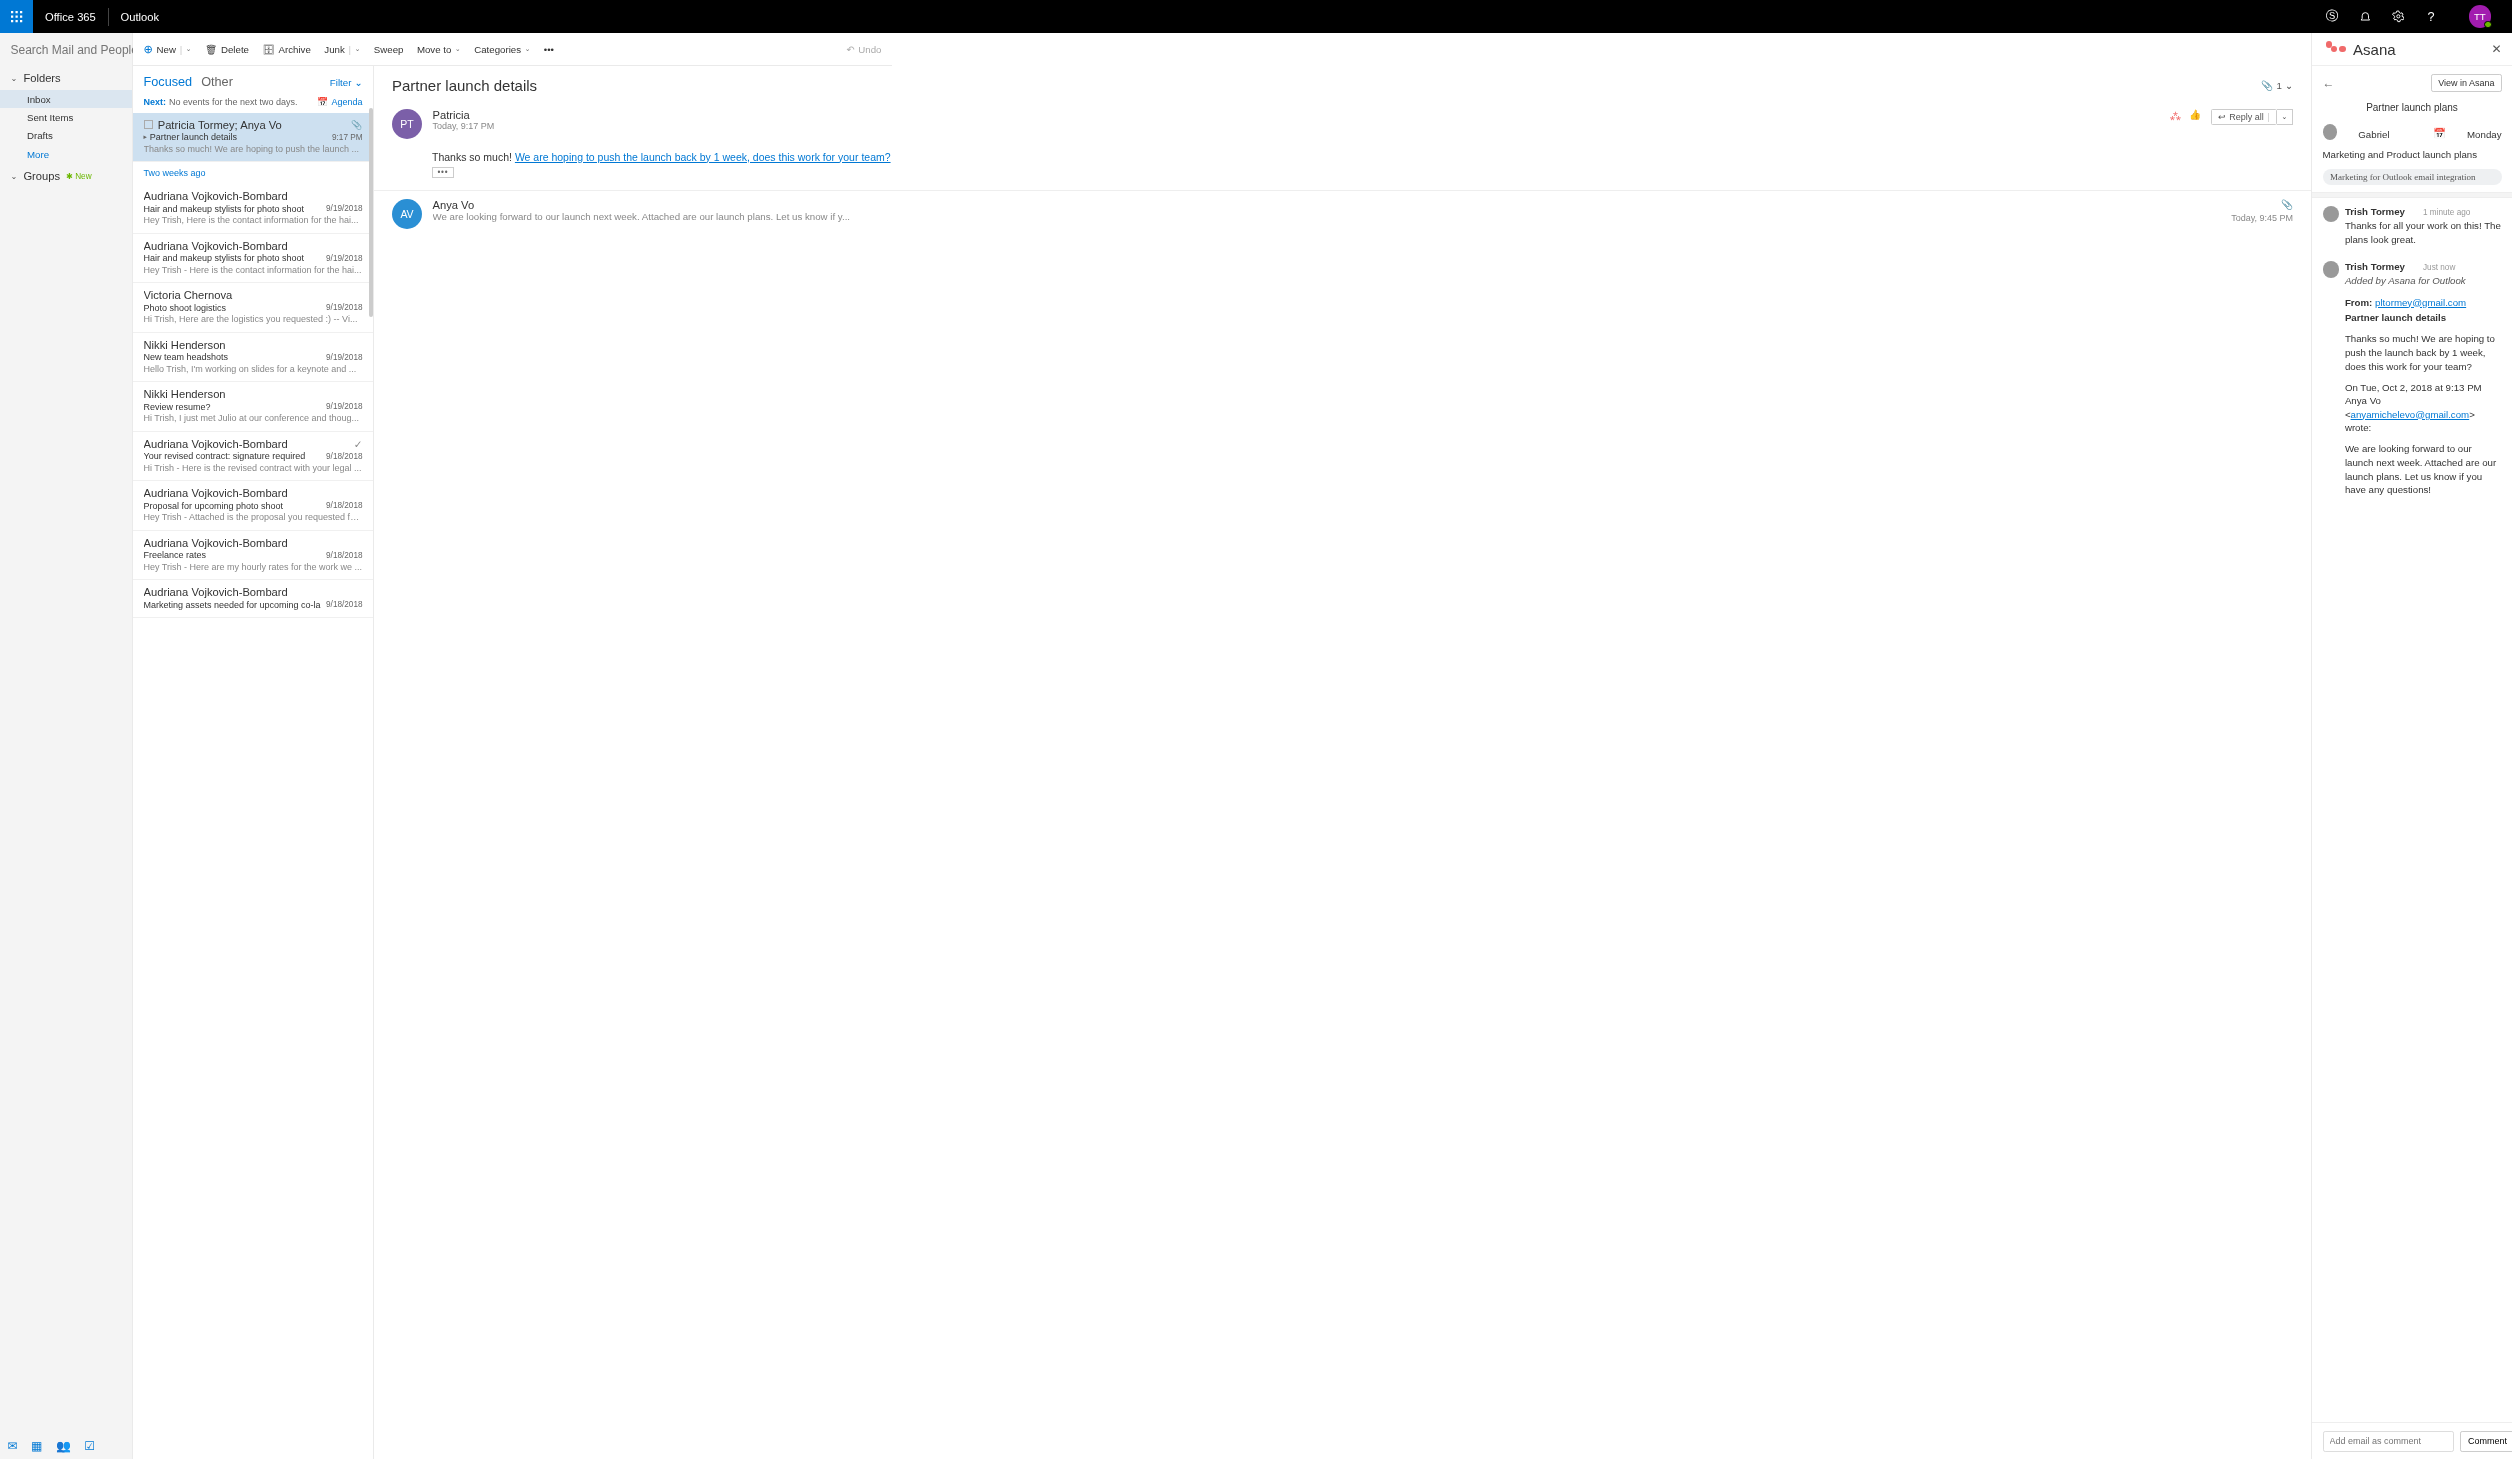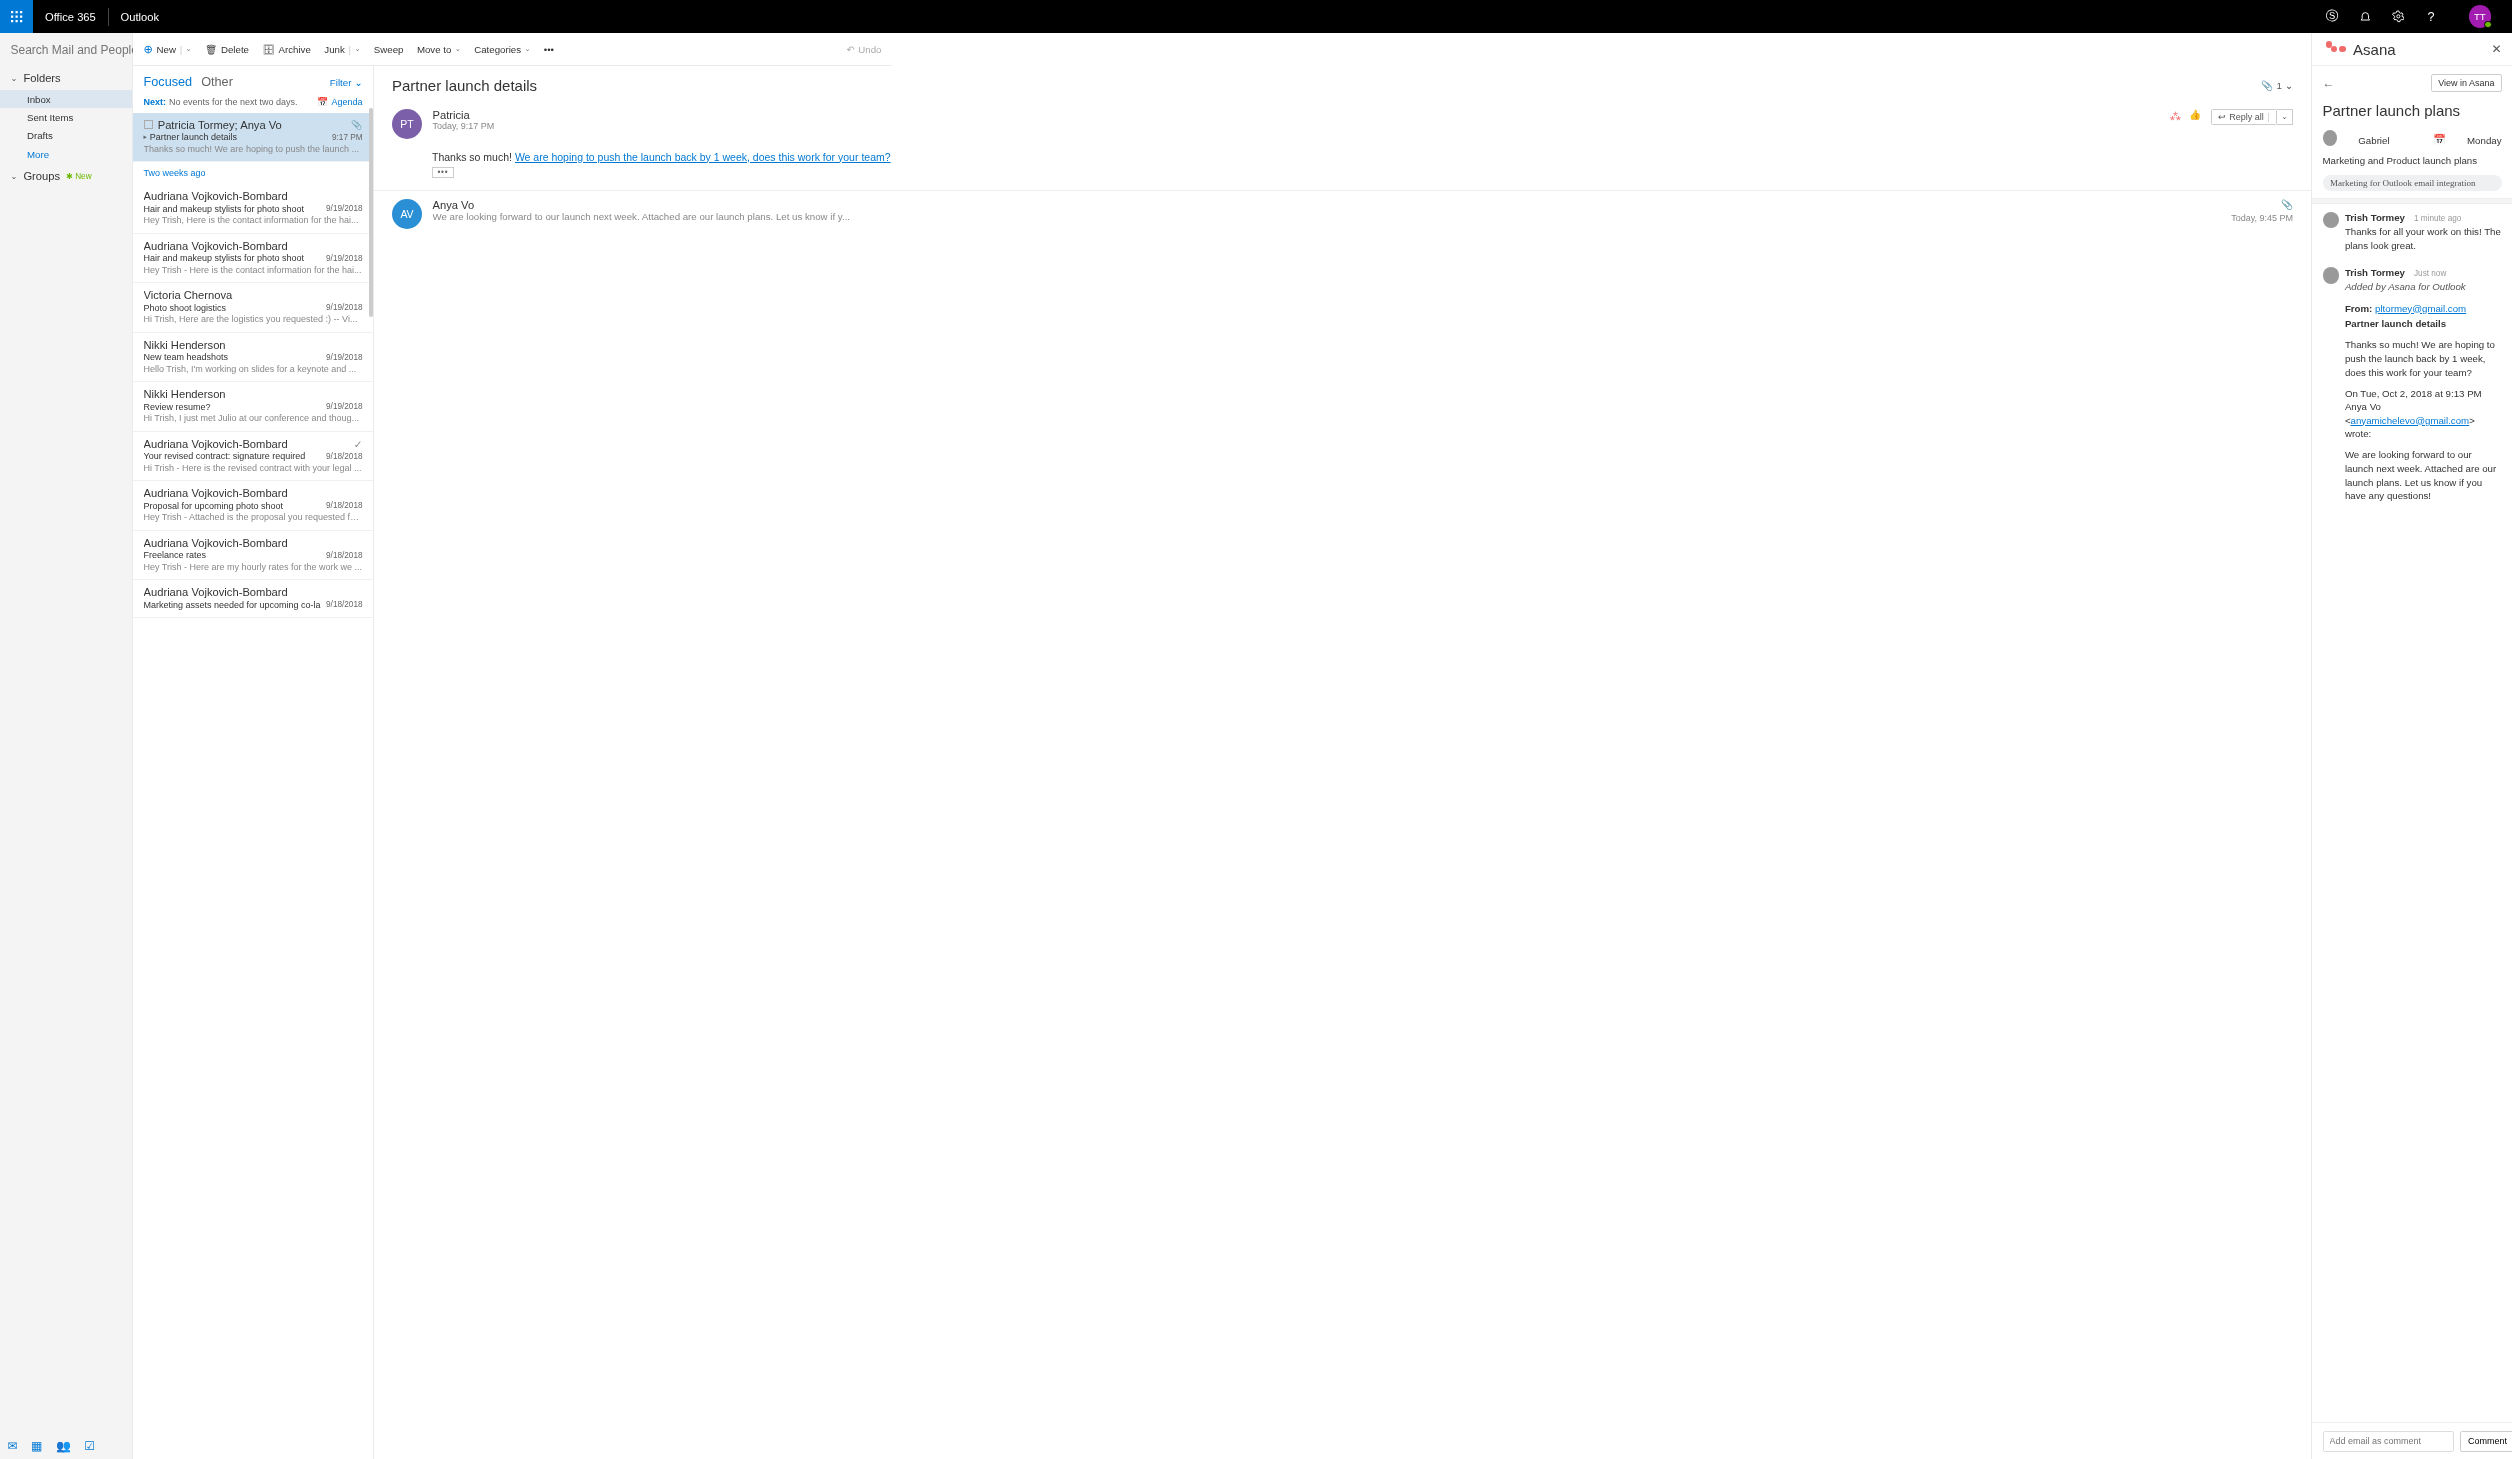--- a/index.html
+++ b/index.html
@@ -93,31 +93,31 @@
 .asana-hdr { display: flex; align-items: center; padding: 7.5px 10.5px; border-bottom: 0.7px solid #eee; }
 .asana-logo { display: flex; align-items: center; gap: 4.5px; }
 .asana-dots { display: flex; gap: 1.5px; }
 .asana-dots span { width: 6.7px; height: 6.7px; border-radius: 50%; background: #f06a6a; }
 .asana-dots span:first-child { margin-top: -4.5px; margin-left: 3px; margin-right: -3px; }
 .asana-logo h2 { font-size: 15px; font-weight: 400; margin-left: 3px; }
 .asana-hdr .close { margin-left: auto; font-size: 12px; color: #555; }
 .asana-sub { display: flex; align-items: center; padding: 7.5px 10.5px; gap: 6px; }
 .asana-sub .back { font-size: 12px; color: #666; }
 .asana-sub .view-btn { margin-left: auto; border: 0.7px solid #ccc; padding: 3px 6px; border-radius: 2.2px; font-size: 9px; }
-.task-title { padding: 3px 10.5px 7.5px; font-size: 15px; }
+.task-title { padding: 3px 10.5px 7.5px; font-size: 10px; text-align: center; }
 .meta-row { display: flex; align-items: flex-end; padding: 3px 10.5px; gap: 21px; font-size: 9.7px; }
 .meta-row .pill-av { width: 16.4px; height: 16.4px; border-radius: 50%; background: #999; }
 .meta-row .cal { color: #666; font-size: 10.5px; margin-left: 22.4px; }
 .desc-row { padding: 6px 10.5px; font-size: 9.7px; }
 .tag-pill { display: inline-block; background: #eef0f2; padding: 3px 7.5px; border-radius: 9px; font-size: 9px; color: #555; margin: 3px 10.5px 7.5px; font-family: Liberation Serif, serif; }
 .asana-sep { height: 6px; background: #f4f4f4; border-top: 0.7px solid #eee; border-bottom: 0.7px solid #eee; }
 .comment { display: flex; padding: 7.5px 10.5px; gap: 6px; font-size: 9.7px; }
 .comment .cav { width: 16.4px; height: 16.4px; border-radius: 50%; background: #999; flex-shrink: 0; }
 .comment .cb { flex: 1; }
-.comment .chdr { display: flex; align-items: baseline; gap: 9px; }
+.comment .chdr { display: flex; align-items: baseline; gap: 18px; }
 .comment .cname { font-weight: 600; }
 .comment .ctime { color: #999; font-size: 8.2px; }
 .comment .ctext { margin-top: 2.2px; line-height: 1.4; }
 .comment .ctext.italic { font-style: italic; color: #555; }
 .comment .ctext a { color: #0078d4; }
 .asana-footer { margin-top: auto; padding: 7.5px 10.5px; display: flex; gap: 6px; align-items: center; border-top: 0.7px solid #eee; }
 .asana-footer input { flex: 1; border: 0.7px solid #ddd; padding: 4.5px 6px; border-radius: 2.2px; font-size: 9px; }
 .asana-footer button { border: 0.7px solid #ccc; background: #fff; padding: 4.5px 7.5px; border-radius: 2.2px; font-size: 9px; }
 
 svg { display: block; }

